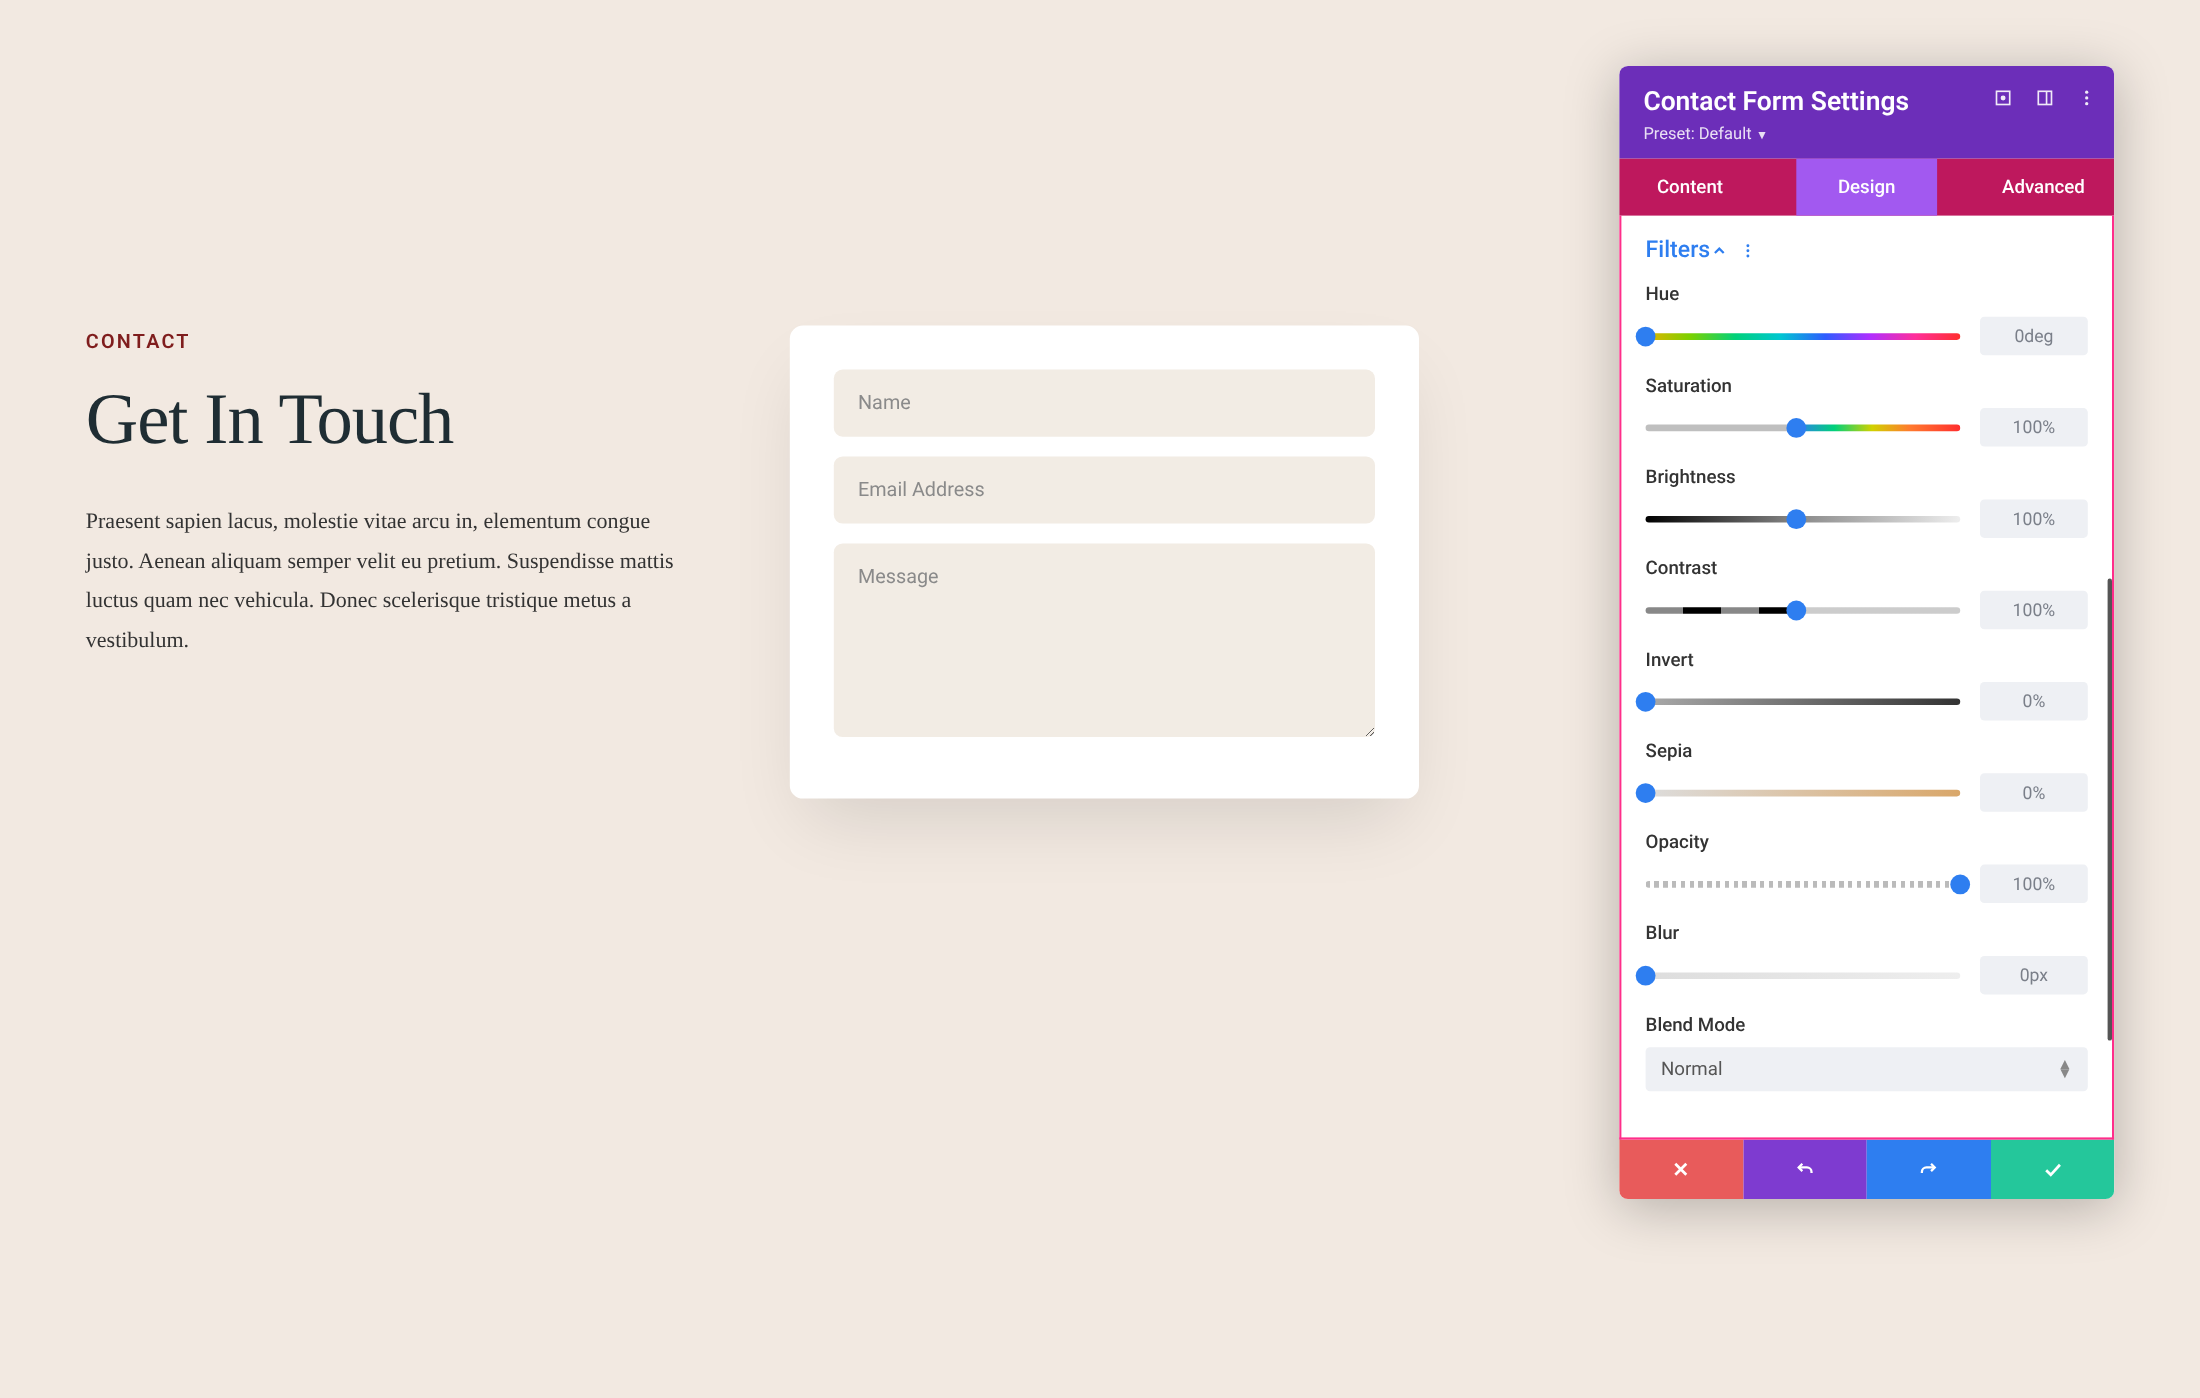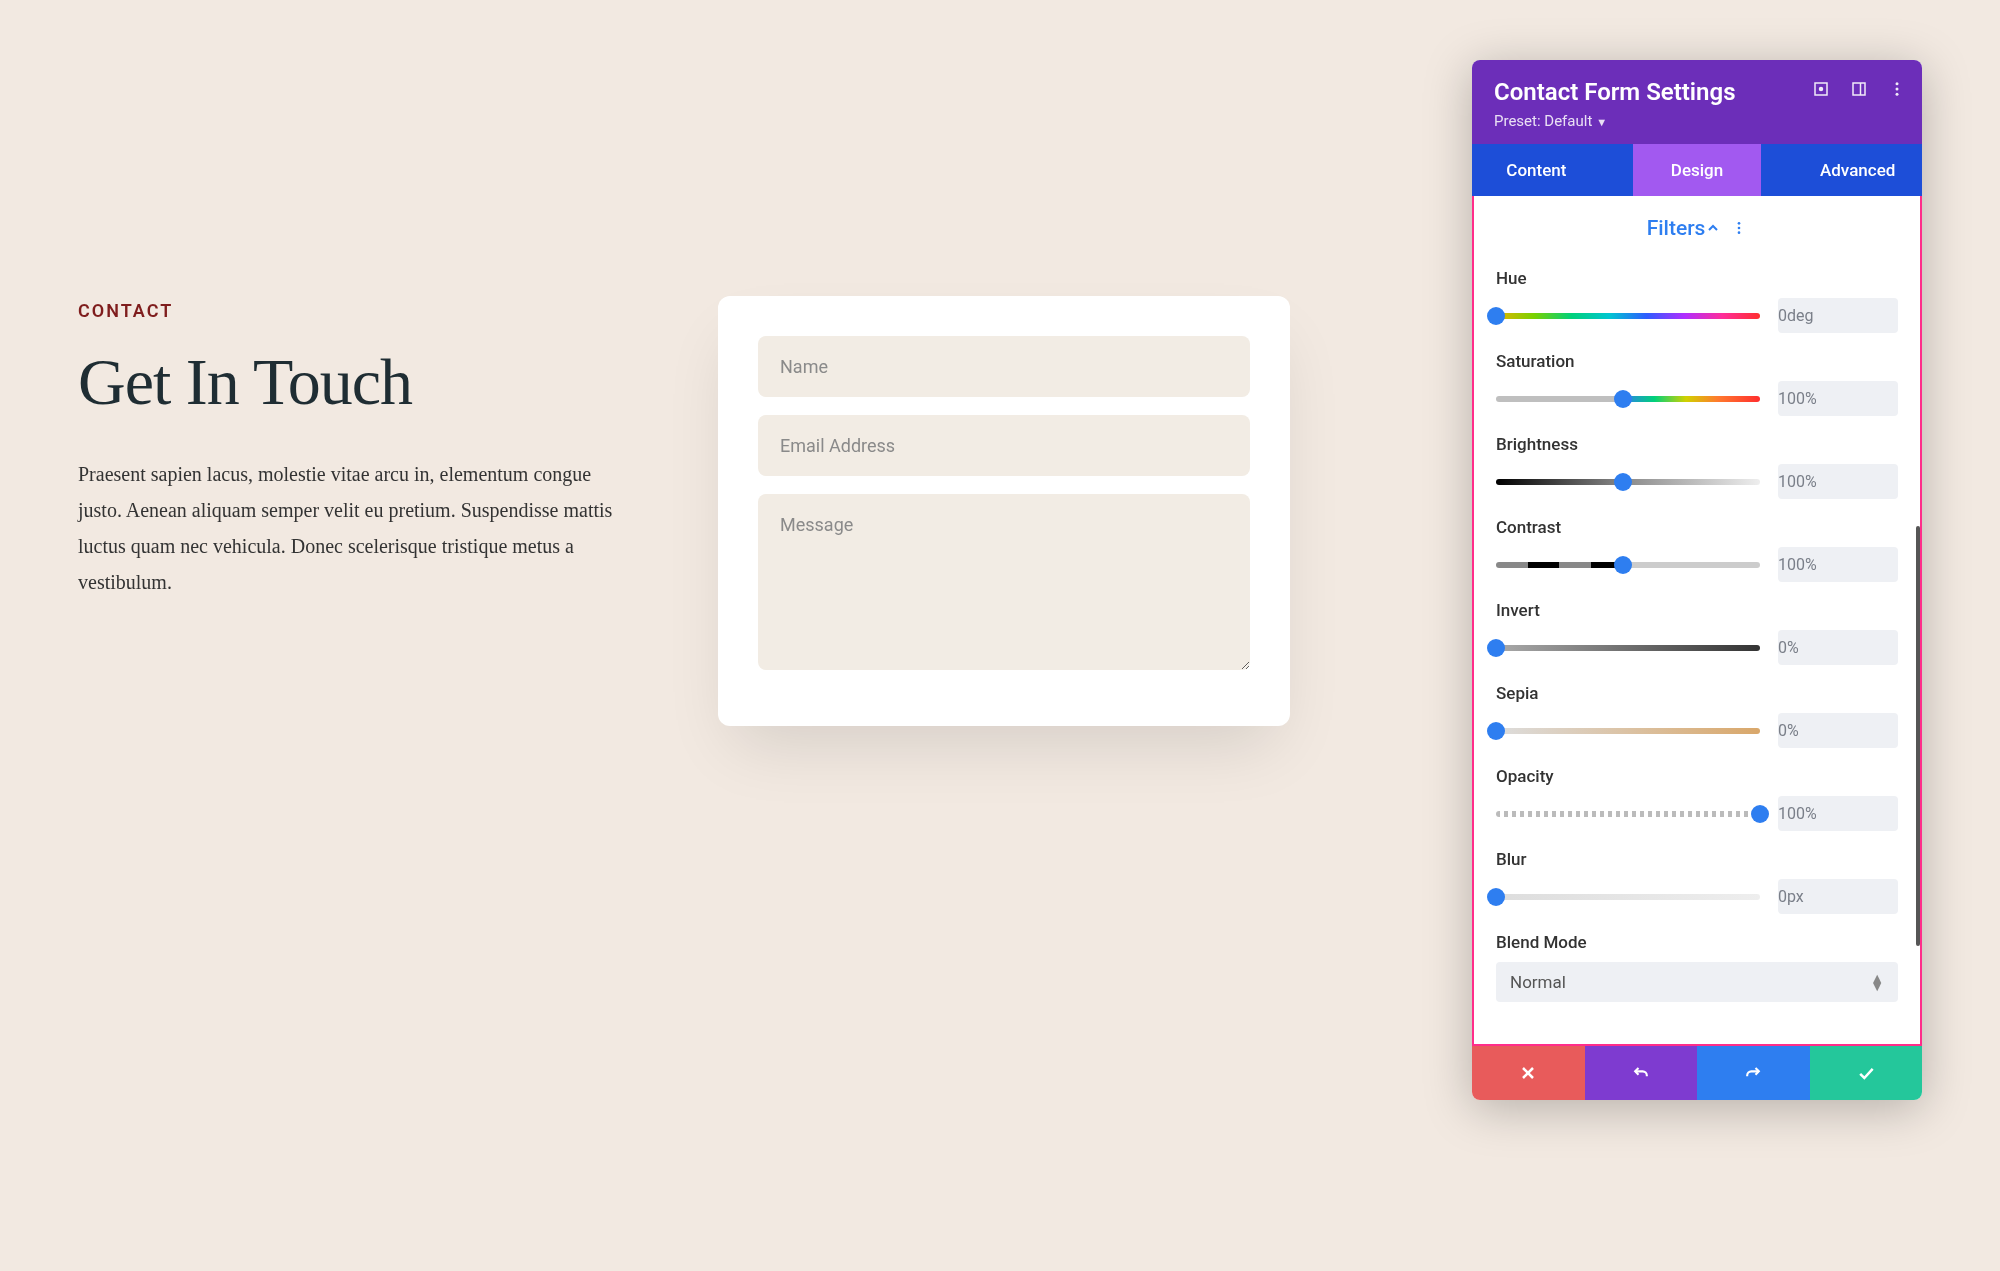--- a/index.html
+++ b/index.html
@@ -109,21 +109,21 @@
     top: 20px;
     display: flex;
     gap: 20px;
     align-items: center;
   }
   .panel-header-icons .hicon { width: 18px; height: 18px; cursor: pointer; opacity: 0.9; display:flex; align-items:center; justify-content:center; }
   .panel-header-icons svg { width: 18px; height: 18px; }
 
   .tabs {
     display: flex;
-    background: #1d4ed8;
+    background: #be185d;
     gap: 32px;
   }
   .tab {
     flex: 1;
     text-align: center;
     padding: 16px 0;
     color: #fff;
     font-size: 17px;
     font-weight: 500;
     cursor: pointer;
@@ -134,22 +134,22 @@
     border: 2px solid #ff2d8a;
     border-top: none;
     padding: 20px 22px 24px 22px;
     position: relative;
     max-height: 862px;
     overflow: hidden;
   }
   .section-header {
     display: flex;
     align-items: center;
-    justify-content: center;
-    margin-bottom: 28px;
+    justify-content: flex-start;
+    margin-bottom: 18px;
   }
   .section-title {
     color: #2e7ef0;
     font-size: 21px;
     font-weight: 500;
   }
   .section-header .sec-icons { display:flex; gap:10px; align-items:center; }
   .sec-icons .sicon { color:#2e7ef0; cursor:pointer; display:flex; align-items:center; }
   .sec-icons svg { width:16px; height:16px; }
 
@@ -166,26 +166,27 @@
     position: absolute;
     top: 50%;
     width: 18px;
     height: 18px;
     background: #2e7ef0;
     border-radius: 50%;
     transform: translate(-50%, -50%);
     cursor: grab;
   }
   .value-box {
-    width: 120px;
+    width: 98px;
     background: #eef0f4;
     color: #7a7f89;
     font-size: 16px;
     padding: 8px 0;
     border-radius: 4px;
+    text-align: center;
   }
   .track-hue { background: linear-gradient(90deg, #e6b300, #7ad100, #00d17a, #00c6d1, #2e5cff, #b02eff, #ff2e9a, #ff2e2e); }
   .track-sat { background: linear-gradient(90deg, #bfbfbf 0%, #bfbfbf 46%, #2e7ef0 48%, #00d17a 60%, #d1d100 72%, #ff7a2e 84%, #ff2e2e 100%); }
   .track-bri { background: linear-gradient(90deg, #000 0%, #888 48%, #eee 100%); }
   .track-con { background: linear-gradient(90deg, #888 0%, #888 12%, #000 12%, #000 24%, #888 24%, #888 36%, #000 36%, #000 48%, #ccc 48%, #ccc 100%); }
   .track-inv { background: linear-gradient(90deg, #aaa 0%, #333 100%); }
   .track-sep { background: linear-gradient(90deg, #ddd 0%, #d9a76a 100%); }
   .track-opa {
     background-image: repeating-linear-gradient(90deg, #bbb 0 4px, #fff 4px 8px);
   }

